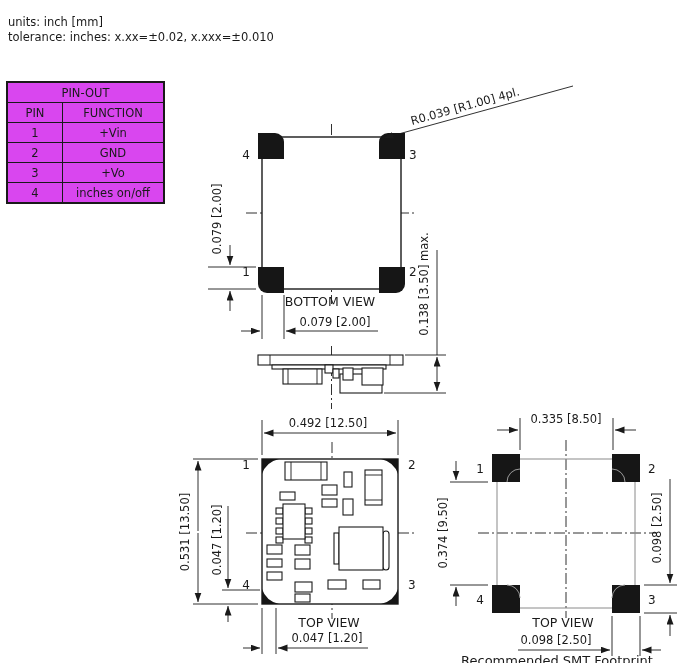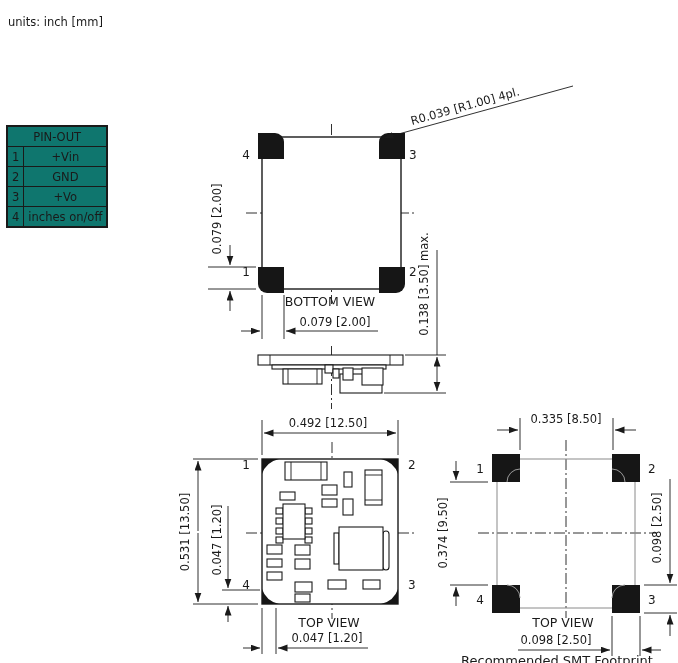--- a/index.html
+++ b/index.html
@@ -1,20 +1,20 @@
 <!DOCTYPE html>
 <html><head>
 <meta charset="utf-8">
 <style>
   html,body{margin:0;padding:0;background:#ffffff;}
   body{width:678px;height:663px;position:relative;font-family:"DejaVu Sans",sans-serif;color:#1a1a1a;}
   #stage{position:absolute;left:0;top:12px;width:678px;height:663px;}
   .notes{position:absolute;left:8px;top:3px;font-size:11.5px;line-height:15px;white-space:nowrap;}
   .notes .indent{padding-left:70px;}
-  table.pinout{position:absolute;left:6px;top:69px;border-collapse:collapse;font-size:11.5px;background:#0f766e;margin-top:44px;}
+  table.pinout{position:absolute;left:6px;top:69px;border-collapse:collapse;font-size:11.5px;background:#d946ef;}
   table.pinout th,table.pinout td{border:1px solid #1a1a1a;text-align:center;padding:1px 4px;height:17px;font-weight:normal;}
   table.pinout{border:2px solid #1a1a1a;}
   table.pinout .c-pin{width:46px;}
   table.pinout .c-fn{width:92px;}
   svg{position:absolute;left:0;top:0;}
   svg text{font-family:"DejaVu Sans",sans-serif;fill:#1a1a1a;}
   .dim{font-size:11.5px;}
   .pin{font-size:12px;}
   .vlabel{font-size:12.5px;}
   .caption{font-size:13px;}
@@ -26,26 +26,31 @@
   .padarc{stroke:#9a9a9a;stroke-width:1;fill:none;}
   .cl{stroke:#1a1a1a;stroke-width:0.9;fill:none;stroke-dasharray:11 3 2 3;}
 </style>
 </head>
 <body>
 
 <div id="stage">
 
   <div class="notes">
     <div>units: inch [mm]</div>
+    <div>tolerance: inches: x.xx=±0.02, x.xxx=±0.010</div>
   </div>
 
   <table class="pinout">
     <tbody>
         <tr>
       <th colspan="2">PIN-OUT</th>
+    </tr>
+    <tr>
+      <th class="c-pin">PIN</th>
+      <th class="c-fn">FUNCTION</th>
     </tr>
     <tr>
       <td>1</td>
       <td>+Vin</td>
     </tr>
     <tr>
       <td>2</td>
       <td>GND</td>
     </tr>
     <tr>

